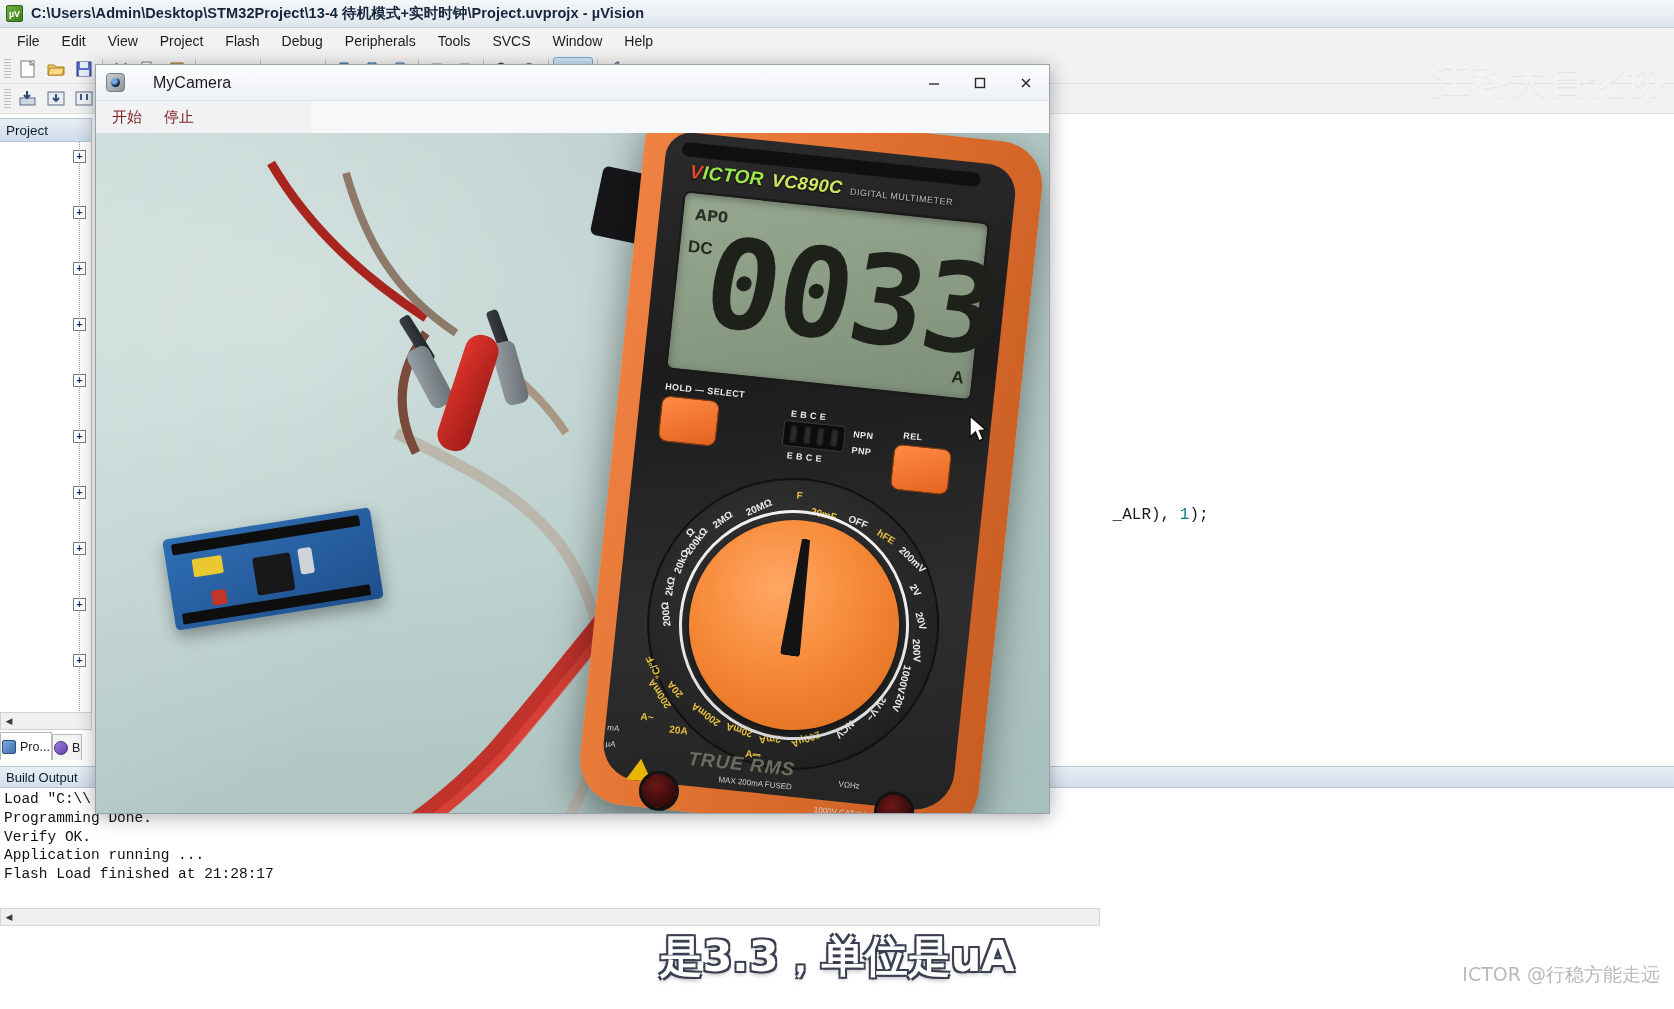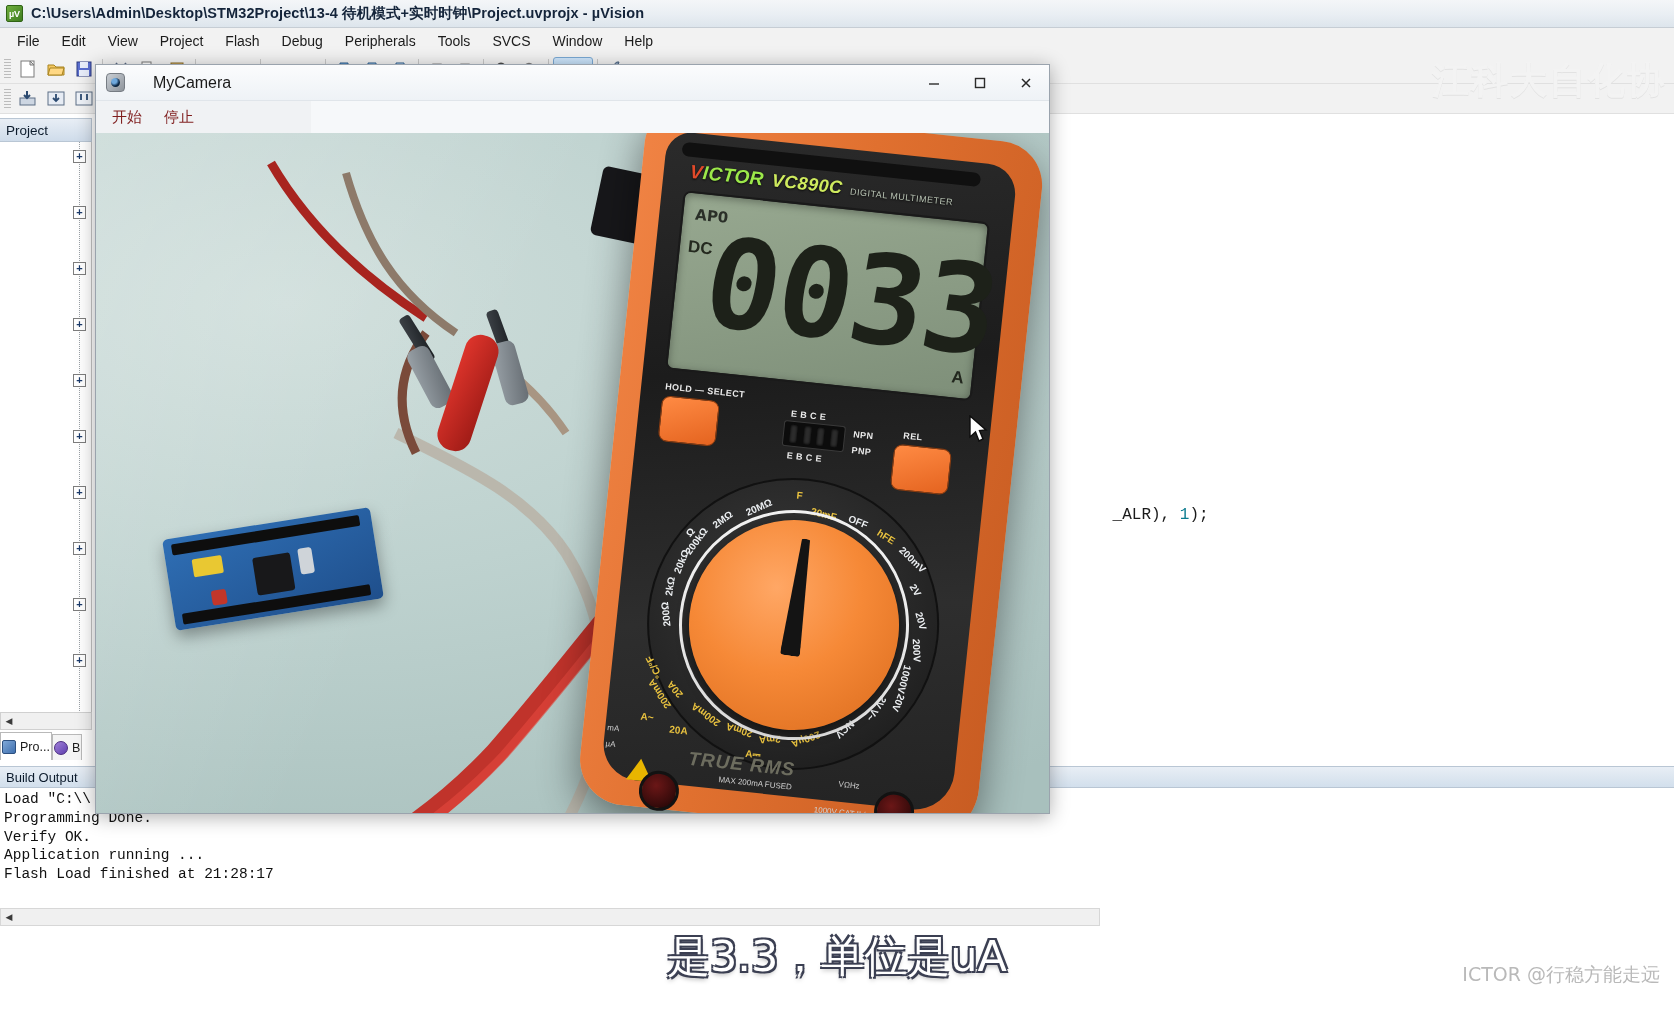--- a/index.html
+++ b/index.html
@@ -396,21 +396,21 @@
     background: linear-gradient(100deg,#3d4247,#1c2024);
   }
 
   svg.wires { position: absolute; left: 0; top: 0; width: 953px; height: 680px; }
 
   .cursor-arrow { position: absolute; left: 872px; top: 282px; }
 
   
   .subtitle {
     position: absolute; left: 0; top: 928px; width: 1674px; text-align: center;
-    font-size: 43px; font-weight: normal; color: #ffffff;
+    font-size: 43px; font-weight: bold; color: #ffffff;
     text-shadow: -2px -2px 0 #3b3f52, 2px -2px 0 #3b3f52, -2px 2px 0 #3b3f52,
                  2px 2px 0 #3b3f52, 0 3px 5px rgba(0,0,0,.35);
     font-family: "DejaVu Sans", sans-serif;
   }
   .wm-csdn {
     position: absolute; right: 14px; top: 962px;
     font-size: 19px; color: #b9b9b9; font-family: "DejaVu Sans", sans-serif;
   }
   .wm-top {
     position: absolute; right: 8px; top: 56px;

